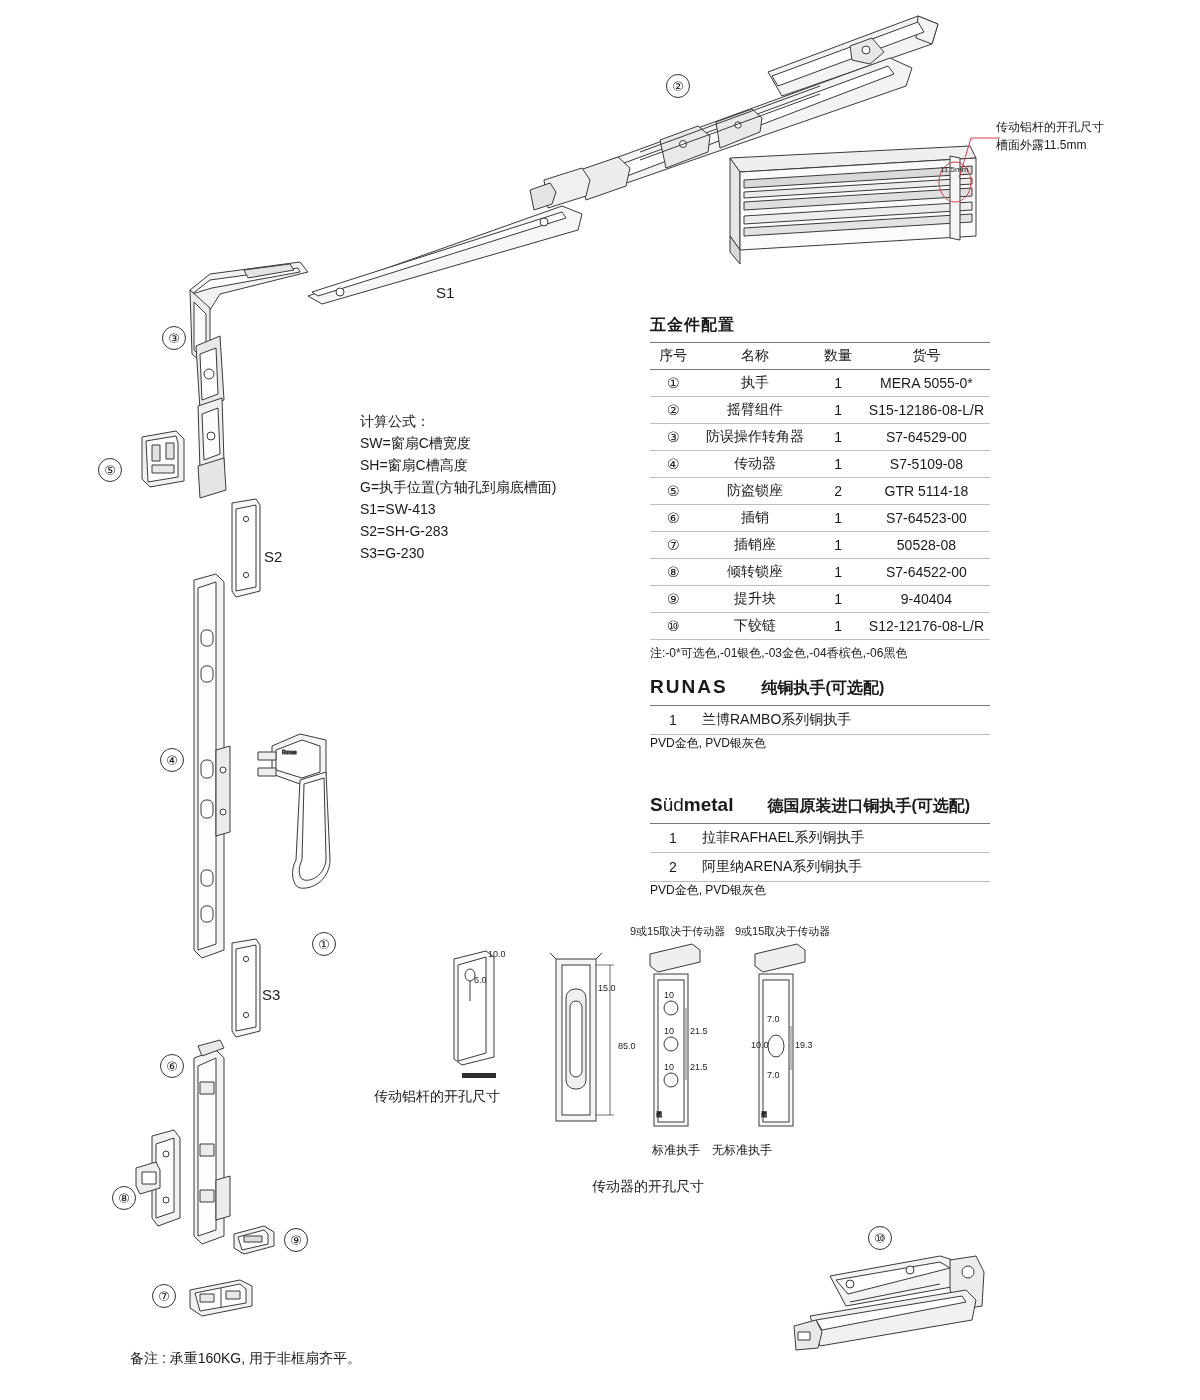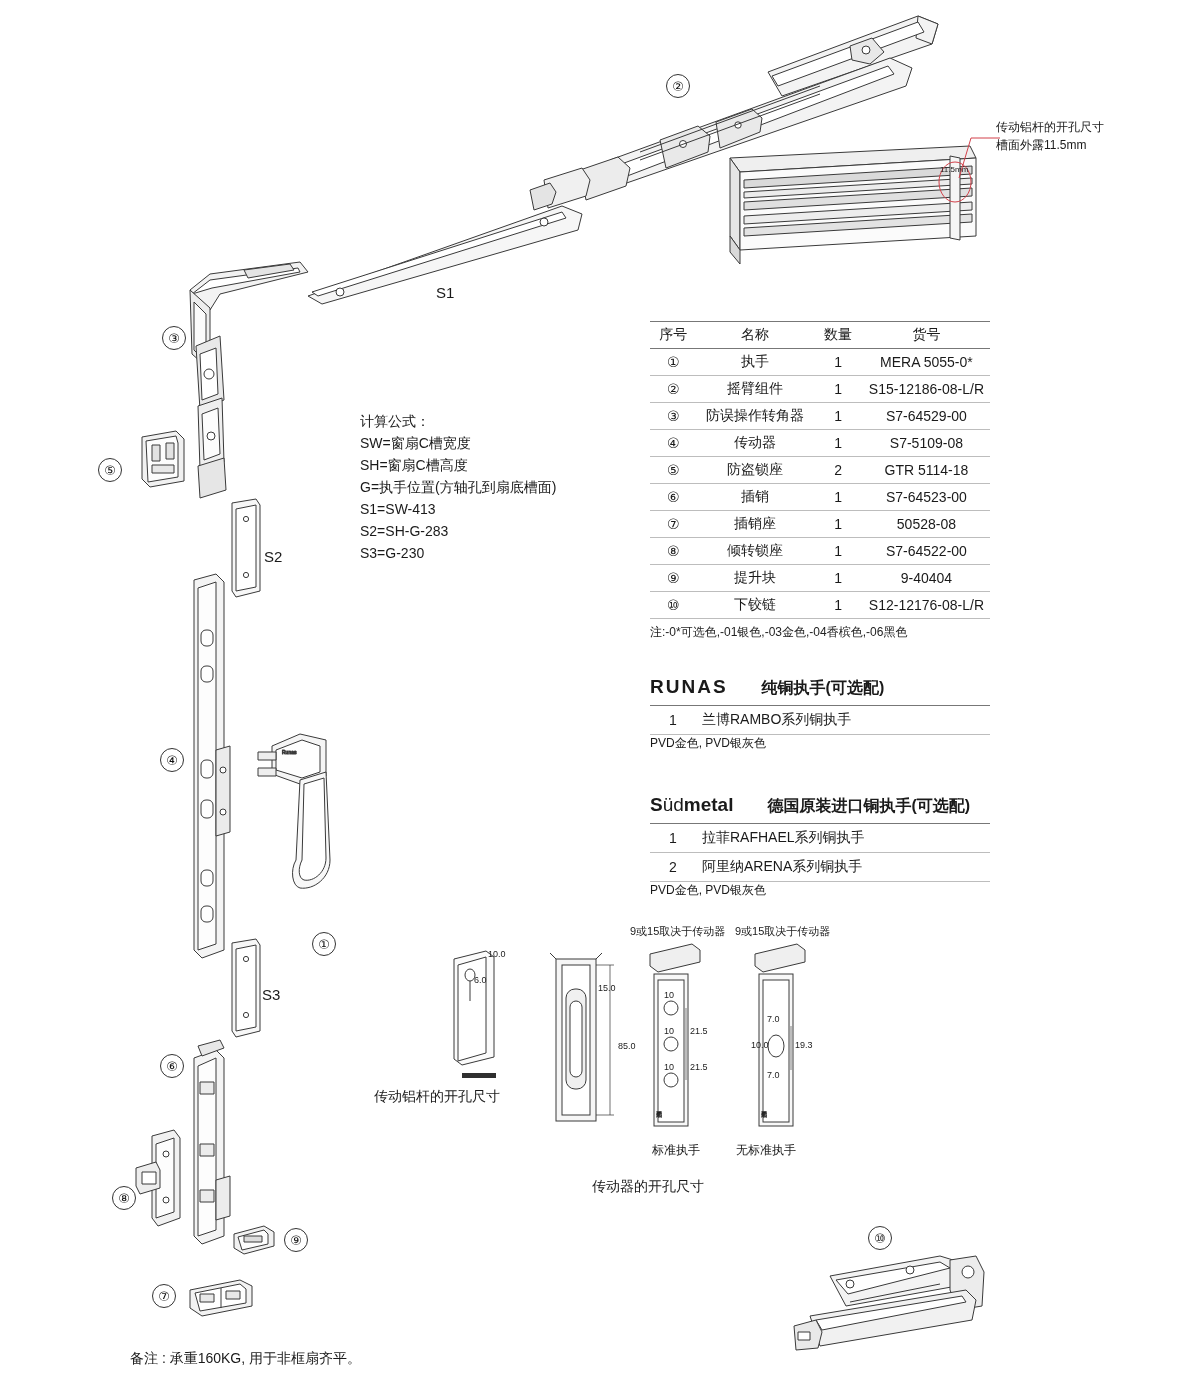--- a/index.html
+++ b/index.html
@@ -291,20 +291,21 @@
       <rect x="14" y="16" width="14" height="8" fill="#e8e8e8"></rect>
       <rect x="40" y="13" width="14" height="8" fill="#e8e8e8"></rect>
     </g>
   </svg>
 </div>
 <div class="abs circnum" style="left:152px;top:1284px;">
   <span>⑦</span>
 </div>
 
 <div class="abs" style="left:650px;top:315px;width:340px;">
+  <div class="spec-title">五金件配置</div>
   <table class="spec" style="width:340px;margin-top:6px;">
     <thead>
       <tr>
         <th style="width:48px;">序号</th>
         <th style="width:118px;">名称</th>
         <th style="width:56px;">数量</th>
         <th>货号</th>
       </tr>
     </thead>
     <tbody>
@@ -480,21 +481,21 @@
     <text class="dimtext" x="6" y="108">10.0</text>
     <text class="dimtext" x="22" y="138">7.0</text>
     <text class="dimtext" x="50" y="108">19.3</text>
     <line x1="46" y1="86" x2="46" y2="130" stroke="#333" stroke-width="0.6"></line>
   </svg>
 </div>
 <div class="abs" style="left:759px;top:1092px;">
   <span class="vert-cn">扇底槽面</span>
 </div>
 <div class="abs smalllabel" style="left:735px;top:924px;font-size:11px;">9或15取决于传动器</div>
-<div class="abs smalllabel" style="left:736px;top:1142px;">无标准执手</div>
+<div class="abs smalllabel" style="left:712px;top:1142px;">无标准执手</div>
 
 <div class="abs caption" style="left:592px;top:1178px;">传动器的开孔尺寸</div>
 
 <div class="abs" style="left:790px;top:1250px;width:220px;height:110px;">
   <svg width="220" height="110" viewBox="0 0 220 110">
     <g fill="#f3f3f3" stroke="#3a3a3a" stroke-width="1" stroke-linejoin="round">
       <polygon points="40,26 150,6 176,14 178,34 56,56"></polygon>
       <polygon points="46,30 150,12 160,18 58,44" fill="#ffffff"></polygon>
       <circle cx="60" cy="34" r="4" fill="#fff"></circle>
       <circle cx="120" cy="20" r="4" fill="#fff"></circle>

